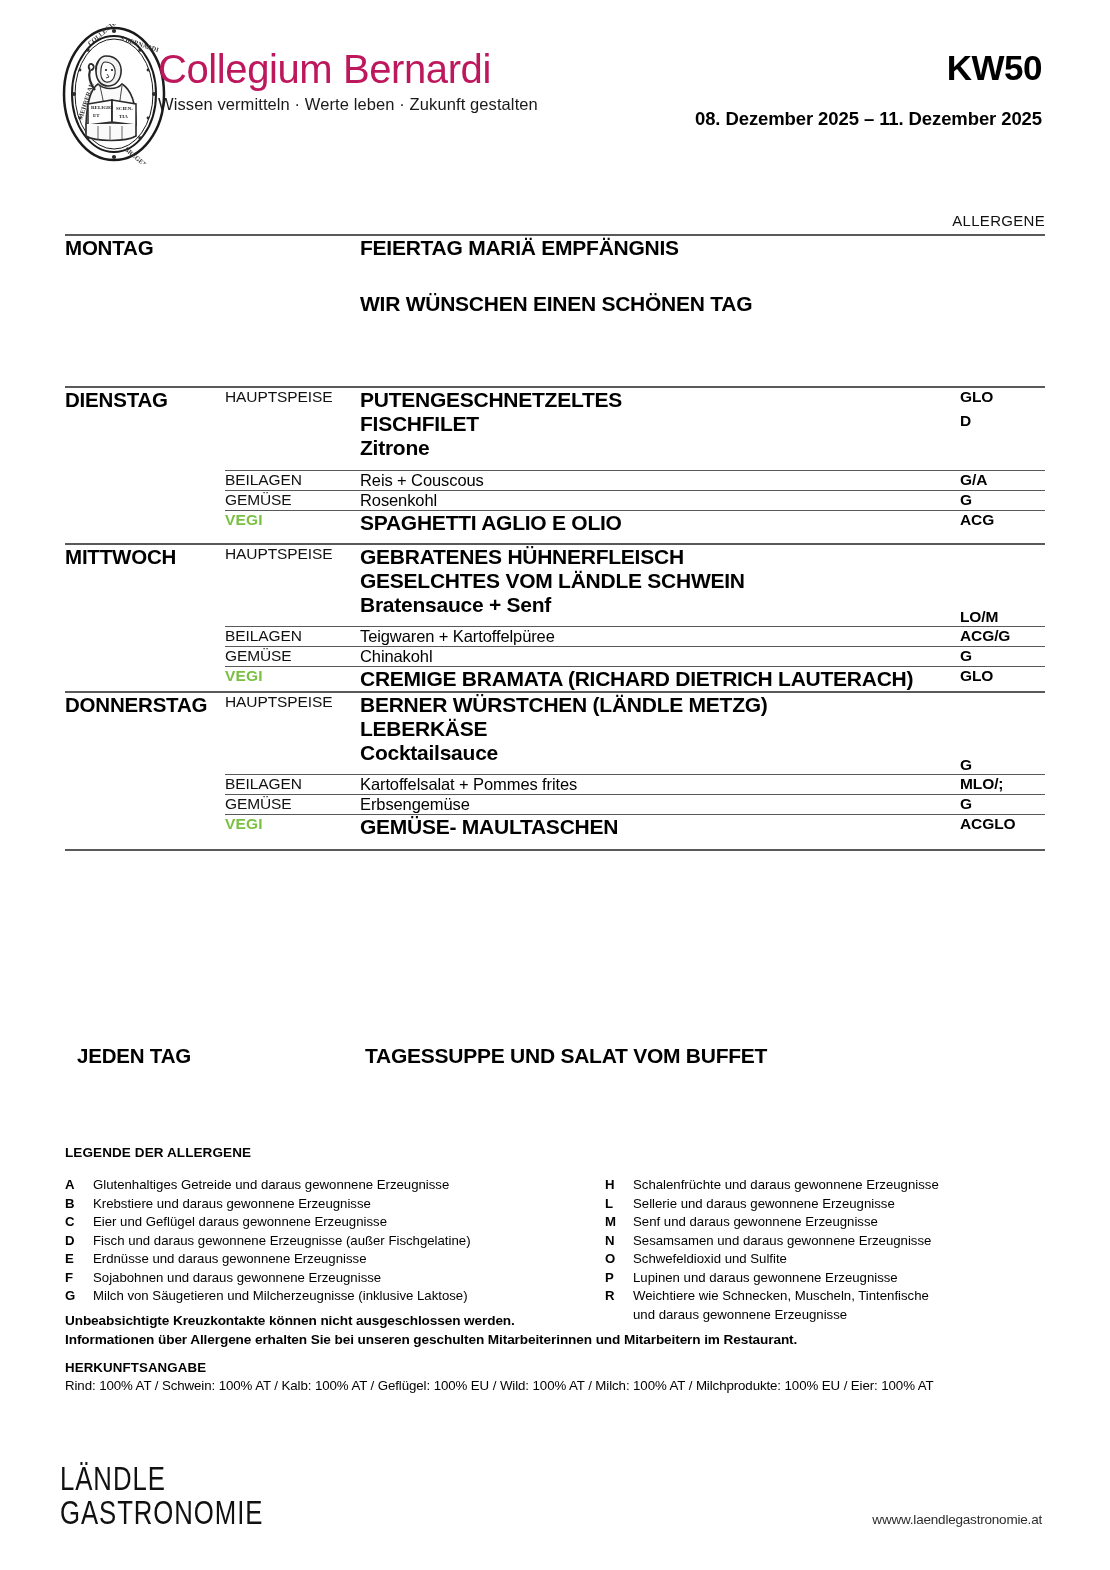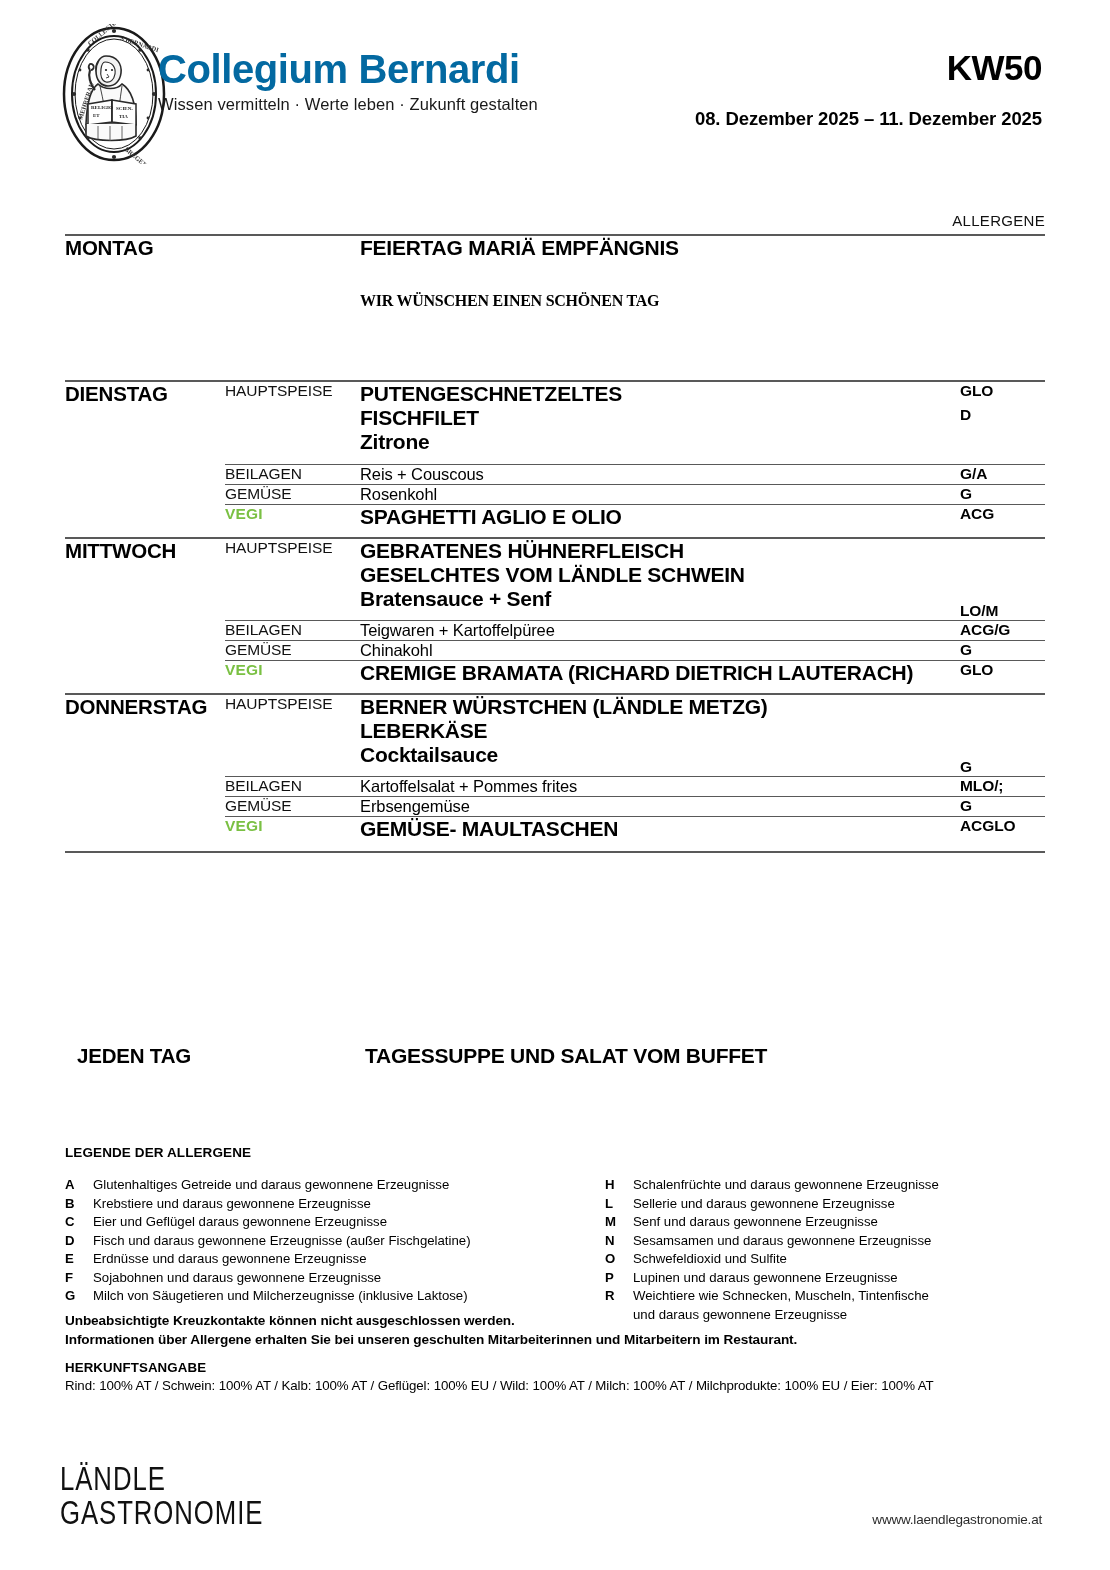--- a/index.html
+++ b/index.html
@@ -29,24 +29,24 @@
     position: absolute;
     left: 60px; top: 24px;
     width: 108px; height: 140px;
   }
   .brand-block {
     position: absolute;
     left: 158px; top: 48px;
   }
   .brand-title {
     font-size: 40px;
-    font-weight: bold;
+    font-weight: normal;
     letter-spacing: -0.4px;
     line-height: 1.05;
-    color: #0369a1;
+    color: #be185d;
   }
   .brand-sub {
     margin-top: 5px;
     font-size: 16.5px;
     font-weight: normal;
     color: #1a1a1a;
     letter-spacing: 0.1px;
   }
   .kw {
     position: absolute;
@@ -137,21 +137,21 @@
   .pad-sub  { padding-top: 9px; padding-bottom: 9px; }
   .pad-cat  { padding-top: 10px; }
   .pad-cat-sub { padding-top: 11px; }
   .pad-alg-first { padding-top: 8px; }
   .pad-alg-sub { padding-top: 9px; }
 
   .spacer-row td { height: 70px; }
 
   
   .mon-line1 { font-size: 21px; font-weight: bold; letter-spacing: -0.25px; padding-top: 7px; }
-  .mon-line2 { font-size: 16px; font-weight: bold; letter-spacing: -0.25px; font-family: Liberation Serif, serif; }
+  .mon-line2 { font-size: 21px; font-weight: bold; letter-spacing: -0.25px; }
 
   
   .jeden {
     position: absolute;
     left: 65px; top: 1044px;
     width: 980px;
   }
   .jeden-label {
     position: absolute;
     left: 12px; top: 0;
@@ -418,21 +418,21 @@
       </tr>
       <tr>
         <td></td>
         <td class="cat-label rule-inner-cat pad-cat-sub">GEMÜSE</td>
         <td class="dish-sub rule-inner-dish pad-sub">Chinakohl</td>
         <td class="alg rule-inner-alg pad-alg-sub">G</td>
       </tr>
       <tr>
         <td></td>
         <td class="cat-vegi rule-inner-cat pad-cat-sub">VEGI</td>
-        <td class="dish-main rule-inner-dish pad-main" style="padding-bottom:8px;margin-left:15px;">CREMIGE BRAMATA (RICHARD DIETRICH LAUTERACH)</td>
+        <td class="dish-main rule-inner-dish pad-main" style="margin-left:15px;">CREMIGE BRAMATA (RICHARD DIETRICH LAUTERACH)</td>
         <td class="alg rule-inner-alg pad-alg-first">GLO</td>
       </tr>
 
       <tr class="rule-top">
         <td class="day-label">DONNERSTAG</td>
         <td class="cat-label pad-cat">HAUPTSPEISE</td>
         <td class="dish-main pad-main">BERNER WÜRSTCHEN (LÄNDLE METZG)</td>
         <td class="alg pad-alg-first"></td>
       </tr>
       <tr>

